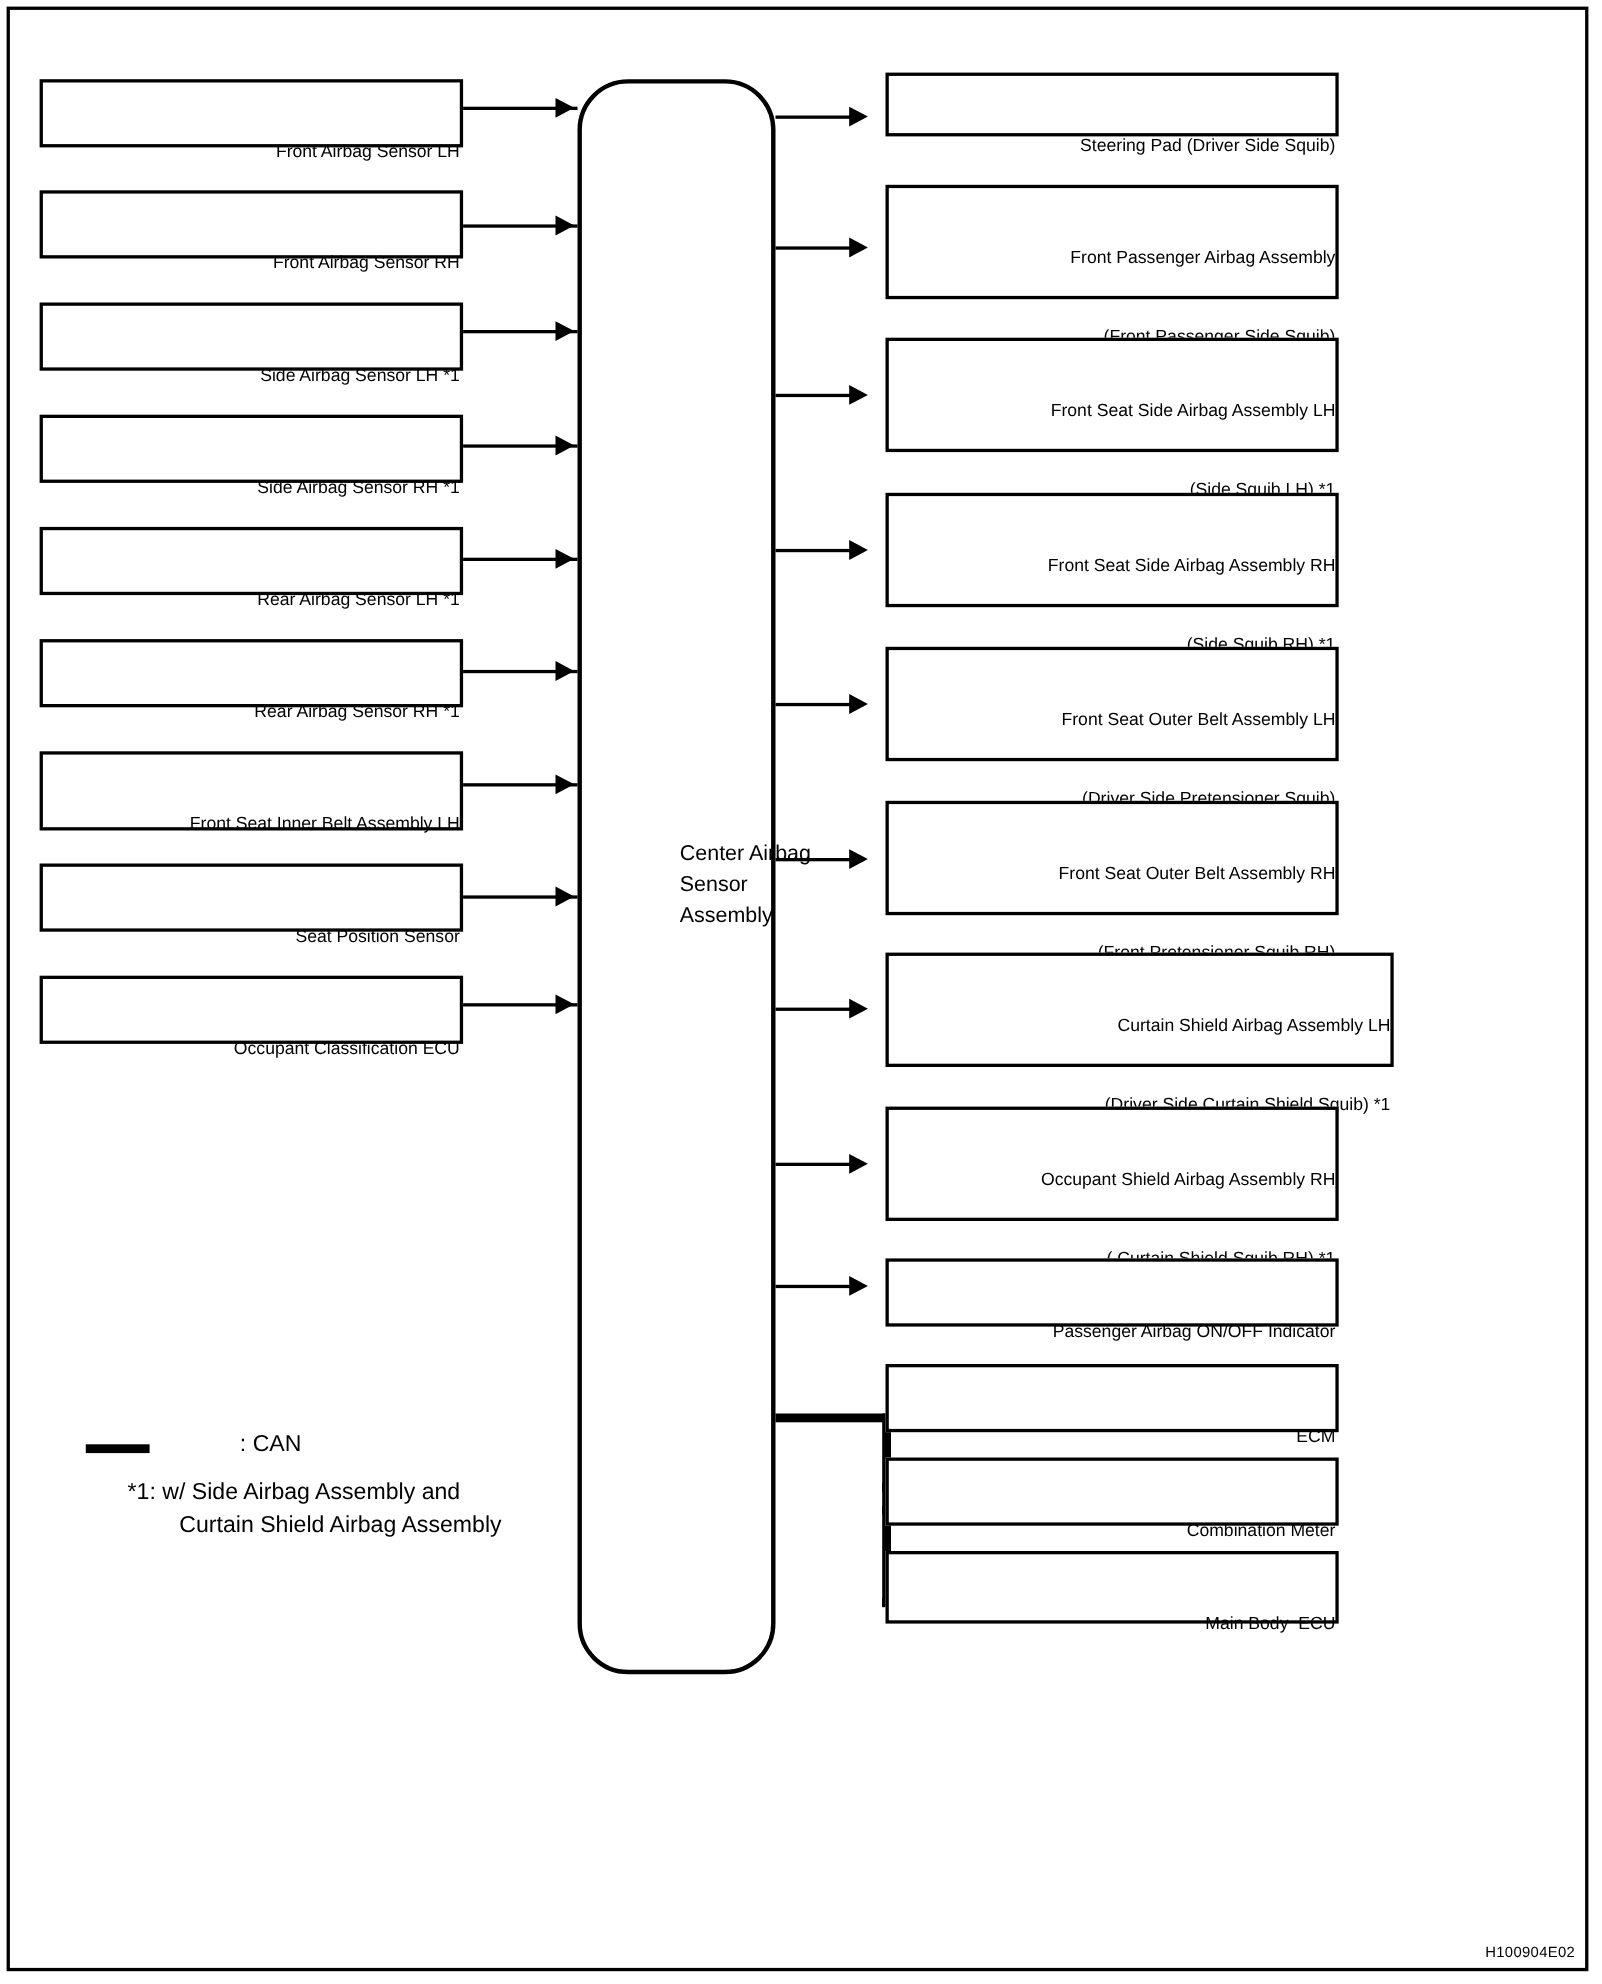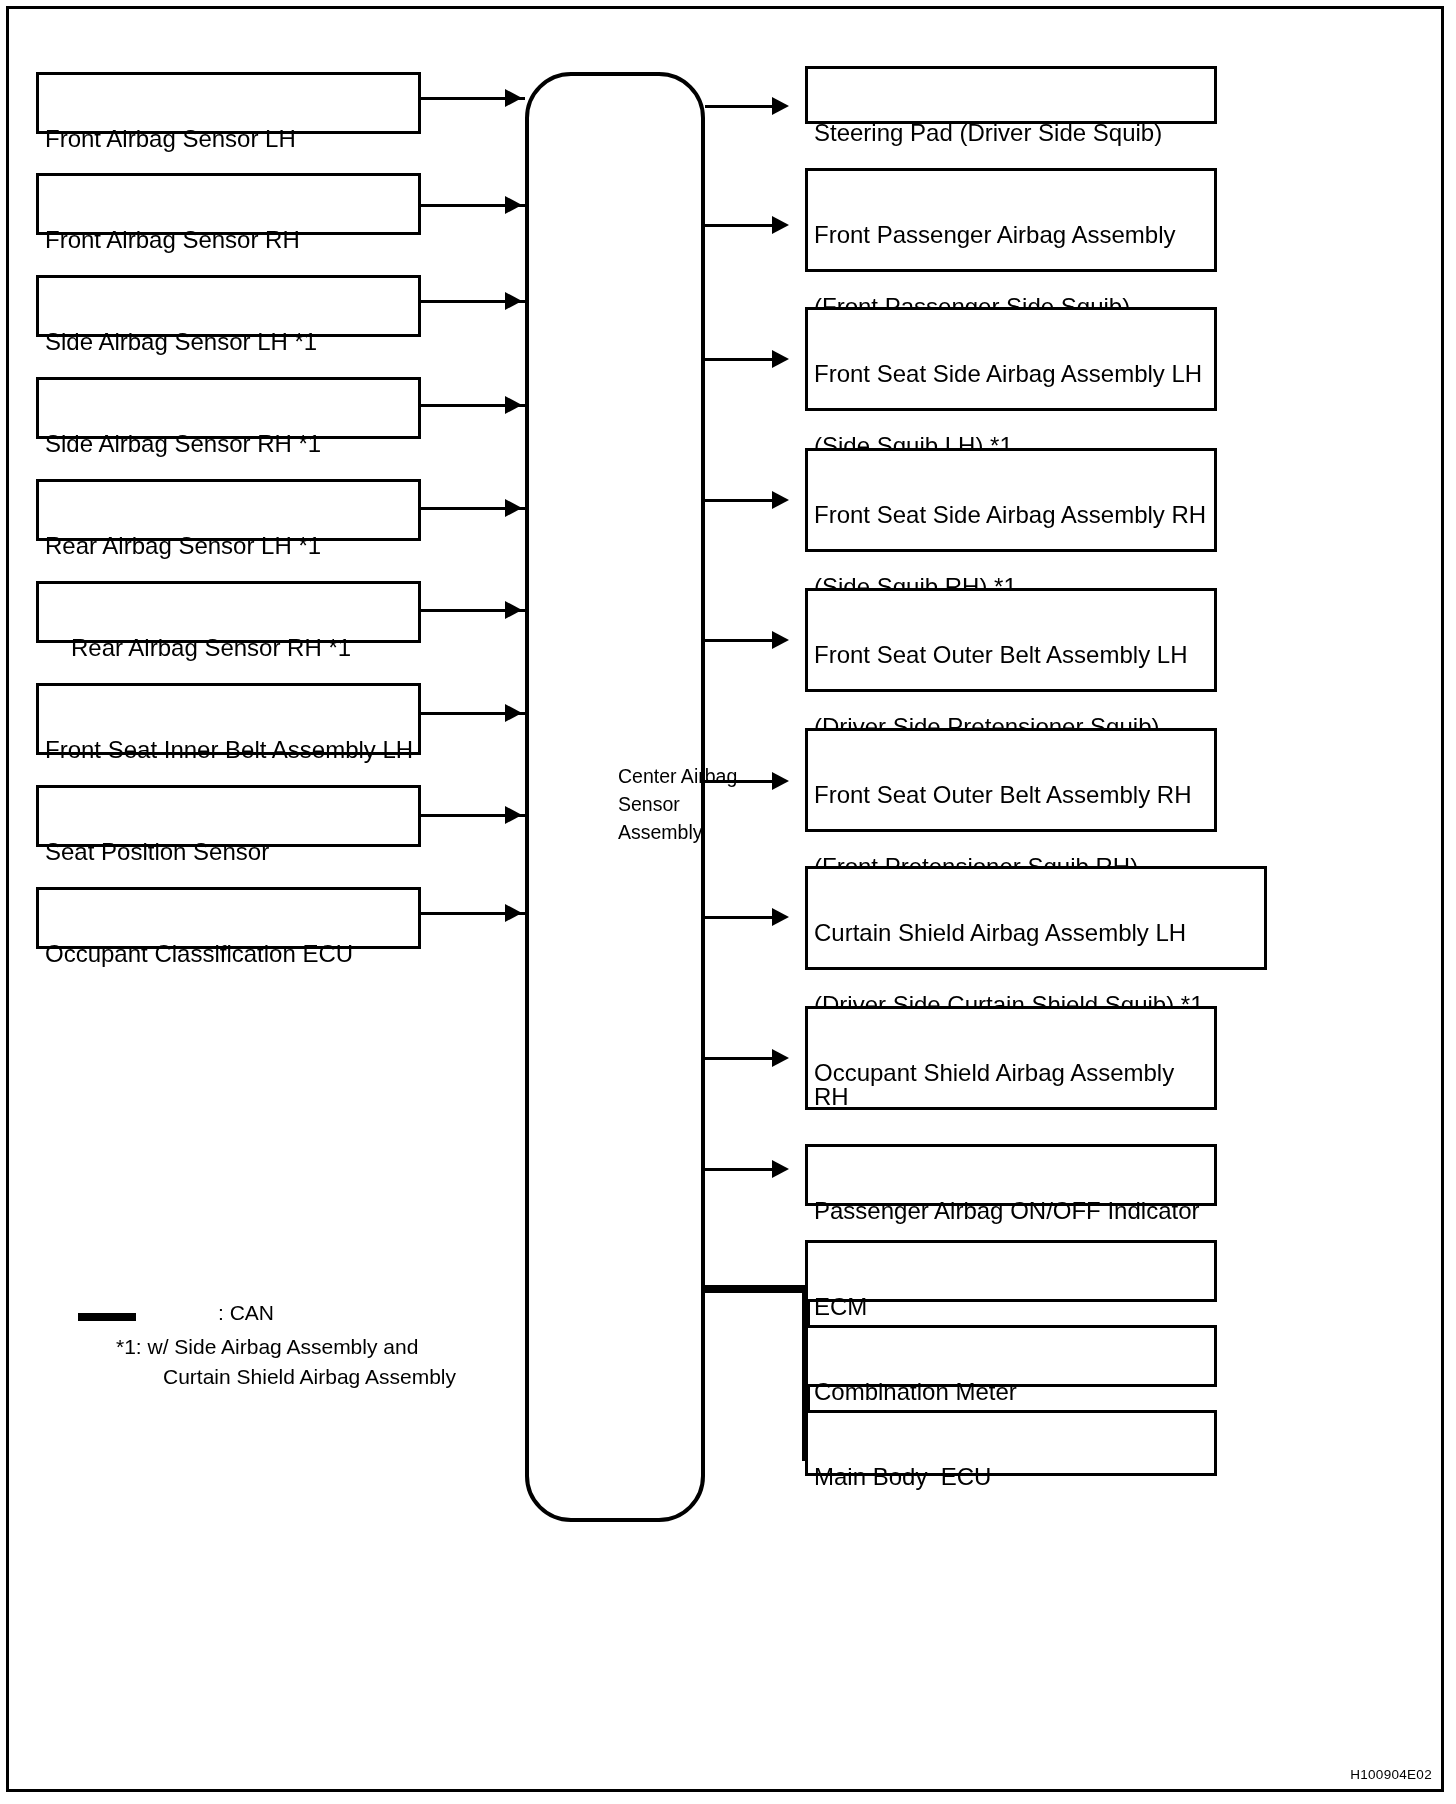--- a/index.html
+++ b/index.html
@@ -20,25 +20,26 @@
     left:6px; top:6px;
     width:1438px; height:1786px;
     border:3px solid #000;
     box-sizing:border-box;
   }
   .box{
     position:absolute;
     box-sizing:border-box;
     border:3px solid #000;
     background:#fff;
-    font-size:24px;
+    font-size:16px;
     line-height:24px;
     color:#000;
     padding:4px 0 0 6px;
     white-space:pre-wrap;
+    text-align:right;
   }
   .box .ln{display:block;}
   
   #center-ecu{
     position:absolute;
     left:525px; top:72px;
     width:180px; height:1450px;
     border:4px solid #000;
     border-radius:46px;
     box-sizing:border-box;
@@ -94,21 +95,21 @@
     background:#000;
   }
   #legend-can-text{
     position:absolute;
     left:140px; top:-2px;
     font-size:21px;
     line-height:30px;
   }
   #legend-note{
     position:relative;
-    margin-top:0;
+    margin-top:10px;
     font-size:21px;
     line-height:30px;
     padding-left:38px;
   }
   #legend-note .nl{display:block;}
   #legend-note .nl2{padding-left:47px;}
   #doc-id{
     position:absolute;
     right:24px; bottom:22px;
     font-size:13.5px;

